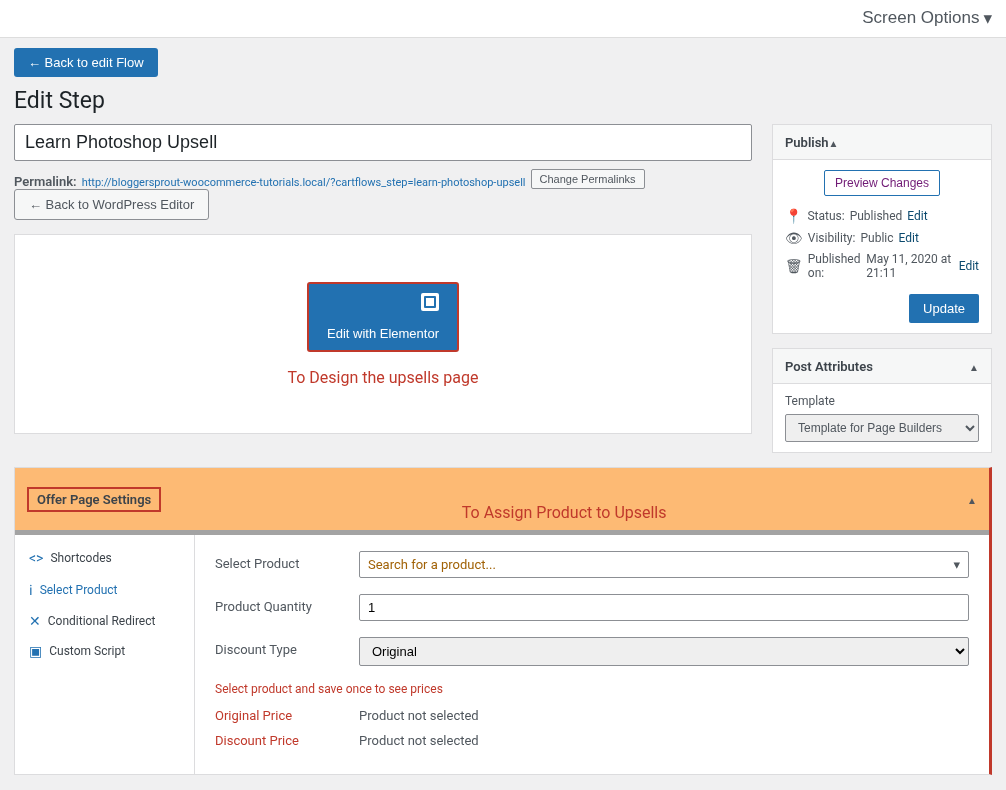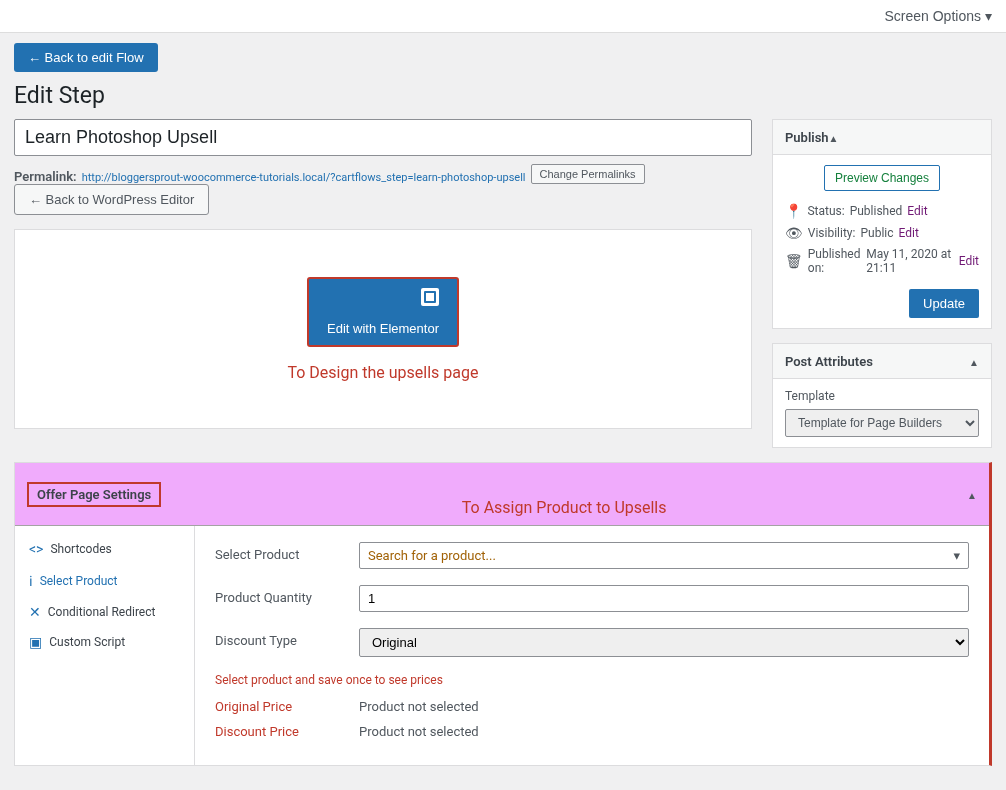--- a/index.html
+++ b/index.html
@@ -1,19 +1,19 @@
 <!DOCTYPE html>
 <html><head>
   <meta charset="utf-8">
   <style>
     * { box-sizing: border-box; margin: 0; padding: 0; }
     body { font-family: -apple-system, BlinkMacSystemFont, "Segoe UI", Roboto, Arial, sans-serif; font-size: 13px; background: #f0f0f1; color: #3c434a; }
 
     .top-bar { background: #fff; border-bottom: 1px solid #ddd; padding: 8px 14px; display: flex; align-items: center; justify-content: flex-end; }
-    .screen-options-btn { background: none; border: none; color: #50575e; font-size: 14px; cursor: pointer; display: flex; align-items: flex-start; gap: 4px; }
+    .screen-options-btn { background: none; border: none; color: #50575e; font-size: 17px; cursor: pointer; display: flex; align-items: flex-start; gap: 4px; }
 
     .back-btn-container { padding: 10px 14px; }
     .back-to-flow-btn { background: #2271b1; color: #fff; border: none; padding: 7px 14px; border-radius: 3px; cursor: pointer; font-size: 13px; display: flex; align-items: center; gap: 6px; }
 
     .page-wrap { padding: 0 14px; }
     .page-title { font-size: 23px; font-weight: 400; color: #1d2327; margin-bottom: 10px; }
 
     .main-layout { display: flex; gap: 20px; align-items: flex-start; }
 
     .content-area { flex: 1; }
@@ -36,37 +36,37 @@
     .design-text { color: #c0392b; font-size: 16px; font-weight: 400; }
 
     
     .sidebar { width: 220px; flex-shrink: 0; }
 
     .publish-box { background: #fff; border: 1px solid #dcdcde; margin-bottom: 14px; }
     .publish-header { background: #f6f7f7; border-bottom: 1px solid #dcdcde; padding: 8px 12px; display: flex; align-items: center; justify-content: flex-start; font-weight: 600; font-size: 13px; }
     .publish-header-collapse { background: none; border: none; cursor: pointer; color: #50575e; font-size: 16px; }
     .publish-body { padding: 10px 12px; }
 
-    .preview-changes-btn { border: 1px solid #2271b1; background: #fff; color: #15803d; padding: 5px 10px; border-radius: 2px; cursor: pointer; font-size: 12px; display: block; margin: 0 auto 12px auto; }
+    .preview-changes-btn { border: 1px solid #2271b1; background: #fff; color: #701a75; padding: 5px 10px; border-radius: 2px; cursor: pointer; font-size: 12px; display: block; margin: 0 auto 12px auto; }
 
     .publish-meta { font-size: 12px; color: #50575e; margin-bottom: 6px; display: flex; align-items: center; gap: 5px; }
     .publish-meta-icon { font-size: 14px; }
-    .publish-edit-link { color: #701a75; text-decoration: none; }
+    .publish-edit-link { color: #0c4a6e; text-decoration: none; }
 
     .update-btn { background: #2271b1; color: #fff; border: none; padding: 7px 14px; border-radius: 2px; cursor: pointer; font-size: 13px; float: right; margin-top: 8px; }
 
     .post-attr-box { background: #fff; border: 1px solid #dcdcde; }
     .post-attr-header { background: #f6f7f7; border-bottom: 1px solid #dcdcde; padding: 8px 12px; display: flex; align-items: center; justify-content: space-between; font-weight: 600; font-size: 13px; }
     .post-attr-body { padding: 10px 12px; }
     .template-label { font-size: 12px; color: #50575e; margin-bottom: 6px; }
     .template-select { width: 100%; padding: 5px 8px; border: 1px solid #8c8f94; border-radius: 2px; font-size: 12px; color: #50575e; cursor: pointer; appearance: auto; }
 
     
     .offer-settings-section { background: #fff; border: 1px solid #dcdcde; margin-bottom: 14px; border-right: 3px solid #c0392b; }
-    .offer-settings-header { background: #f0abfc; border-bottom: 1px solid #a3a3a3; padding: 8px 12px; display: flex; align-items: center; justify-content: flex-end; }
+    .offer-settings-header { background: #fdba74; border-bottom: 5px solid #a3a3a3; padding: 8px 12px; display: flex; align-items: center; justify-content: flex-end; }
     .offer-settings-title { font-size: 13px; font-weight: 600; border: 2px solid #c0392b; padding: 3px 8px; color: #3c434a; }
     .offer-settings-assign { color: #c0392b; font-size: 16px; font-weight: 400; flex: 1; text-align: center; margin-top: 27px; }
     .offer-settings-collapse { background: none; border: none; cursor: pointer; color: #50575e; font-size: 16px; }
 
     .offer-settings-layout { display: flex; }
     .offer-sidebar-nav { width: 180px; border-right: 1px solid #dcdcde; padding: 8px 0; flex-shrink: 0; }
     .nav-item { padding: 7px 14px; display: flex; align-items: center; gap: 7px; cursor: pointer; color: #3c434a; font-size: 12px; }
     .nav-item.active { background: #fff; color: #2271b1; }
     .nav-icon { font-size: 14px; color: #2271b1; }
 

